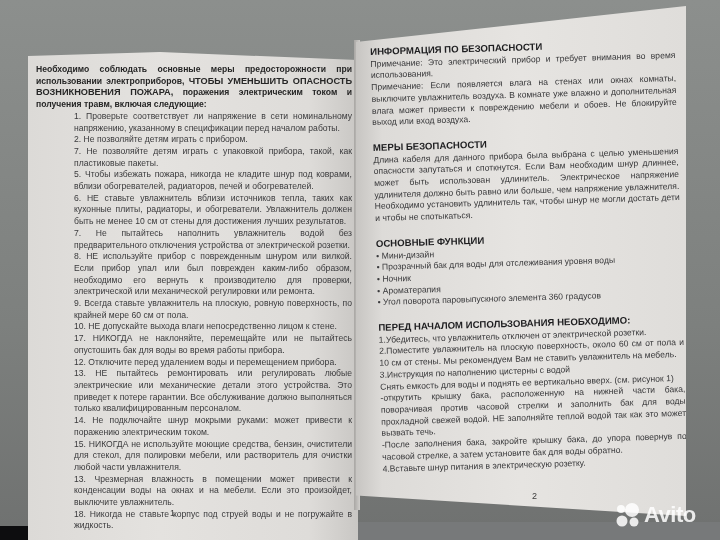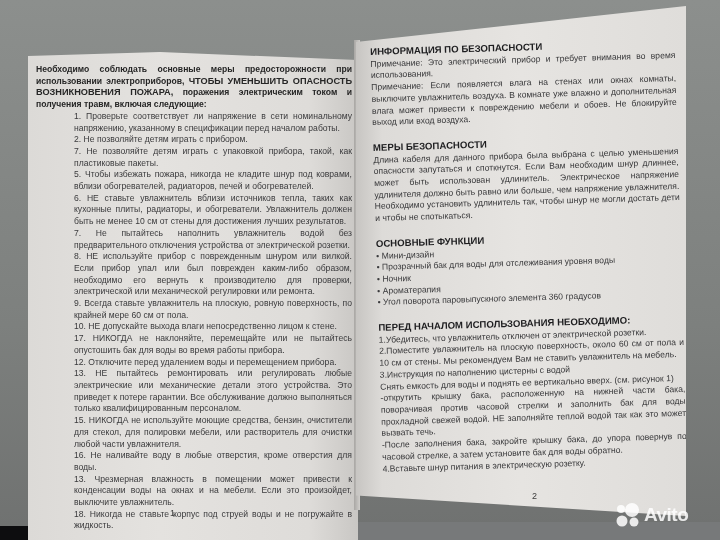--- a/index.html
+++ b/index.html
@@ -61,21 +61,21 @@
     .bullet::before { content: "• "; }
     .page-number {
       position: absolute; font-size: 9px; color: #3c3c3c;
     }
     .page-left .page-number { left: 142px; top: 456px; }
     .page-right .page-number { left: 176px; top: 485px; }
     .avito {
       position: absolute; left: 615px; top: 502px;
       display: flex; align-items: center; gap: 3px;
       color: rgba(255,255,255,0.85);
-      font-size: 19px; font-weight: bold; letter-spacing: -0.5px;
+      font-size: 22px; font-weight: bold; letter-spacing: -0.5px;
     }
     .avito svg { display: block; }
   </style>
 </head>
 <body>
 
 <div class="table-dark"></div>
 <div class="table-wood"></div>
 <div class="table-gray"></div>
 
@@ -87,22 +87,22 @@
     <p class="item">7. Не позволяйте детям играть с упаковкой прибора, такой, как пластиковые пакеты.</p>
     <p class="item">5. Чтобы избежать пожара, никогда не кладите шнур под коврами, вблизи обогревателей, радиаторов, печей и обогревателей.</p>
     <p class="item">6. НЕ ставьте увлажнитель вблизи источников тепла, таких как кухонные плиты, радиаторы, и обогреватели. Увлажнитель должен быть не менее 10 см от стены для достижения лучших результатов.</p>
     <p class="item">7. Не пытайтесь наполнить увлажнитель водой без предварительного отключения устройства от электрической розетки.</p>
     <p class="item">8. НЕ используйте прибор с поврежденным шнуром или вилкой. Если прибор упал или был поврежден каким-либо образом, необходимо его вернуть к производителю для проверки, электрической или механической регулировки или ремонта.</p>
     <p class="item">9. Всегда ставьте увлажнитель на плоскую, ровную поверхность, по крайней мере 60 см от пола.</p>
     <p class="item">10. НЕ допускайте выхода влаги непосредственно лицом к стене.</p>
     <p class="item">17. НИКОГДА не наклоняйте, перемещайте или не пытайтесь опустошить бак для воды во время работы прибора.</p>
     <p class="item">12. Отключите перед удалением воды и перемещением прибора.</p>
     <p class="item">13. НЕ пытайтесь ремонтировать или регулировать любые электрические или механические детали этого устройства. Это приведет к потере гарантии. Все обслуживание должно выполняться только квалифицированным персоналом.</p>
+    <p class="item">14. Не подключайте шнур мокрыми руками: может привести к поражению электрическим током.</p>
     <p class="item">15. НИКОГДА не используйте моющие средства, бензин, очистители для стекол, для полировки мебели, или растворитель для очистки любой части увлажнителя.</p>
-    <p class="item">16. Не наливайте воду в любые отверстия, кроме отверстия для воды.</p>
     <p class="item">13. Чрезмерная влажность в помещении может привести к конденсации воды на окнах и на мебели. Если это произойдет, выключите увлажнитель.</p>
     <p class="item">18. Никогда не ставьте корпус под струей воды и не погружайте в жидкость.</p>
   </div>
   <div class="page-number">1</div>
 </div>
 
 <div class="spine"></div>
 
 <div class="page page-right">
   <div class="content">

